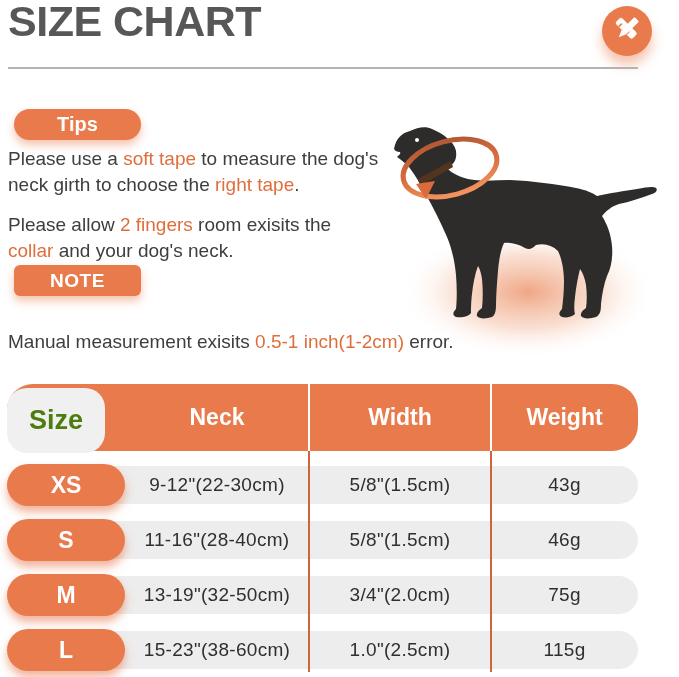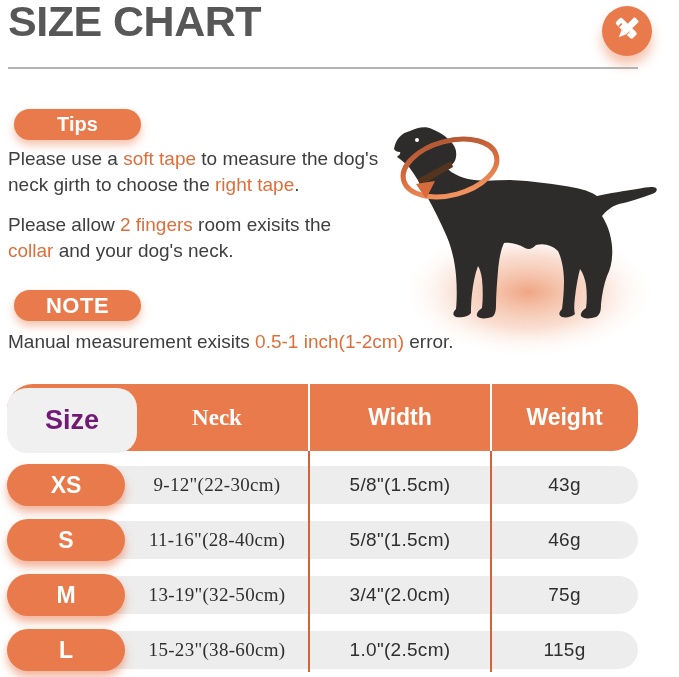--- a/index.html
+++ b/index.html
@@ -11,42 +11,42 @@
     color:#575757;letter-spacing:-0.5px;white-space:nowrap;}
   .brand-badge{position:absolute;left:602px;top:6px;width:50px;height:50px;border-radius:50%;
     background:#e87a4c;box-shadow:0 9px 12px rgba(232,122,76,.45);display:flex;align-items:center;justify-content:center;}
   .divider{position:absolute;left:8px;top:67px;width:630px;height:2px;background:#b3b3b3;}
 
   
   .pill-badge{position:absolute;left:14px;width:127px;height:31px;border-radius:17px;background:#e87a4c;
     box-shadow:0 5px 9px rgba(232,122,76,.45);color:#ffffff;font-weight:700;font-size:20px;
     display:flex;align-items:center;justify-content:center;}
   .badge-tips{top:109px;}
-  .badge-note{top:290px;font-size:22px;letter-spacing:.5px;}
+  .badge-note{top:265px;font-size:19px;letter-spacing:.5px;border-radius:6px;}
   .para{position:absolute;left:8px;font-size:19px;line-height:26px;color:#3e3e3e;}
   .para .line{white-space:nowrap;}
   .para-1{top:146px;}
   .para-2{top:212px;}
   .para-note{top:329px;}
   .hl{color:#de6e3a;}
 
   
   .dog-illustration{position:absolute;left:368px;top:86px;width:311px;height:292px;}
 
   
   .size-table{position:absolute;left:7px;top:384px;width:631px;height:290px;}
   .header-bar{position:absolute;left:0;top:0;width:631px;height:67px;background:#e87a4c;border-radius:26px;z-index:1;}
   .vline-white{position:absolute;top:0;width:2px;height:67px;background:#ffffff;z-index:2;}
   .vline-orange{position:absolute;top:67px;width:2px;height:221px;background:#d2643a;z-index:2;}
   .vl-1{left:301px;} .vl-2{left:483px;}
-  .size-cell{position:absolute;left:0;top:4px;width:130px;height:65px;background:#f0f0f0;border-radius:20px;
-    z-index:3;display:flex;align-items:center;justify-content:center;color:#701a75;font-size:27px;font-weight:700;}
+  .size-cell{position:absolute;left:0;top:4px;width:98px;height:65px;background:#f0f0f0;border-radius:20px;
+    z-index:3;display:flex;align-items:center;justify-content:center;color:#4d7c0f;font-size:27px;font-weight:700;}
   .hdr-label{position:absolute;top:0;height:67px;line-height:67px;text-align:center;color:#ffffff;
     font-size:23px;font-weight:700;z-index:3;}
-  .col-neck{left:118px;width:184px;font-family:Liberation Serif, serif;} .col-width{left:302px;width:182px;} .col-weight{left:484px;width:147px;}
+  .col-neck{left:118px;width:184px;} .col-width{left:302px;width:182px;} .col-weight{left:484px;width:147px;}
   .t-row{position:absolute;left:0;width:631px;height:42px;z-index:1;}
   .row-0{top:80px;} .row-1{top:135px;} .row-2{top:190px;} .row-3{top:245px;}
   .row-bar{position:absolute;left:0;top:2px;width:631px;height:38px;background:#ededed;border-radius:19px;}
   .row-pill{position:absolute;left:0;top:0;width:118px;height:42px;border-radius:21px;background:#e87a4c;
     box-shadow:0 6px 9px rgba(231,106,58,.5);display:flex;align-items:center;justify-content:center;
     color:#ffffff;font-size:23px;font-weight:700;z-index:2;}
   .cell{position:absolute;top:0;height:42px;line-height:42px;text-align:center;color:#2f2f2f;
     font-size:19px;letter-spacing:.3px;z-index:2;white-space:nowrap;}
 </style>
 </head>

